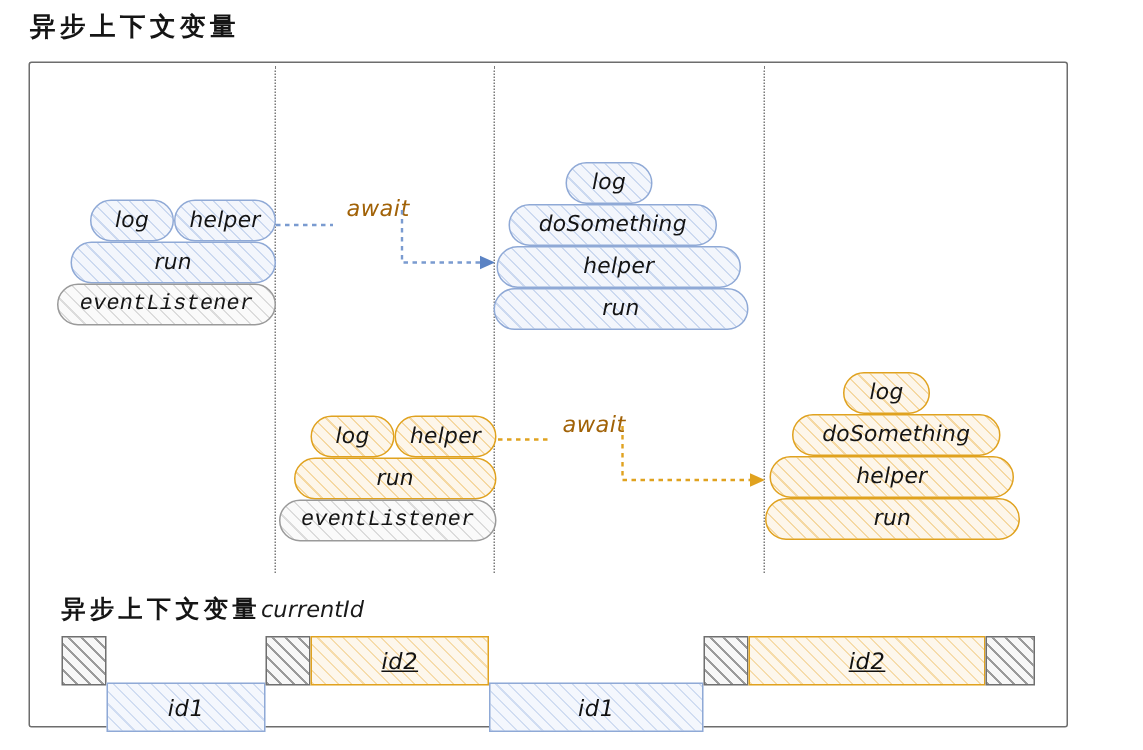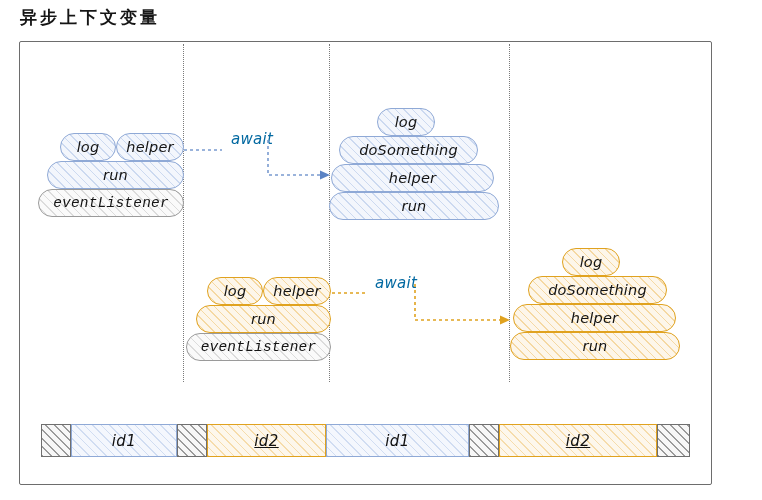--- a/index.html
+++ b/index.html
@@ -77,39 +77,40 @@
     background-color:#fafafa;
     background-image:repeating-linear-gradient(
        45deg, rgba(150,150,150,.30) 0 1px, rgba(0,0,0,0) 1px 6px);
     font-family:Liberation Mono, monospace;
   }
 
   
   .await{
     position:absolute;
     font-family:"DejaVu Sans", sans-serif;
-    font-style:italic;font-size:15px;color:#0369a1;
+    font-style:italic;font-size:15px;color:#a16207;
     white-space:nowrap;letter-spacing:0.3px;
   }
 
   
   .tl{
     position:absolute;
     box-sizing:border-box;
     height:33px;
     display:flex;align-items:center;justify-content:center;
     font-family:"DejaVu Sans", sans-serif;
     font-style:italic;font-size:15px;color:#111;
     letter-spacing:0.4px;
   }
   .tl.blue{
     border:1.4px solid #8fa9d6;
     background-color:#f4f7fd;
     background-image:repeating-linear-gradient(
        45deg, rgba(140,170,220,.34) 0 1px, rgba(0,0,0,0) 1px 6px);
+    margin-top:31px;
   }
   .tl.orange{
     border:1.4px solid #e0a21f;
     background-color:#fdf7ec;
     background-image:repeating-linear-gradient(
        45deg, rgba(232,168,46,.34) 0 1px, rgba(0,0,0,0) 1px 6px);
     text-decoration:underline;
   }
   .tl.gray{
     border:1.4px solid #6f6f6f;
@@ -164,20 +165,21 @@
       <polygon points="330,175 320,170.5 320,179.5" fill="#5b83c4"></polygon>
     </g>
 
     <g>
       <path d="M332,293 L366,293" stroke="#e0a21f" stroke-width="1.6" stroke-dasharray="3,3" fill="none"></path>
       <path d="M415,284 L415,320 L505,320" stroke="#e0a21f" stroke-width="1.6" stroke-dasharray="3,3" fill="none"></path>
       <polygon points="510,320 500,315.5 500,324.5" fill="#e0a21f"></polygon>
     </g>
   </svg>
 
+  <div class="title-bottom"><span>异步上下文变量</span><span class="cur">currentId</span></div>
 
   <div id="timeline-layer">
       <div class="tl gray" style="left: 41px; top: 424px; width: 30px;"></div>
       <div class="tl blue" style="left: 71px; top: 424px; width: 106px;">id1</div>
       <div class="tl gray" style="left: 177px; top: 424px; width: 30px;"></div>
       <div class="tl orange" style="left: 207px; top: 424px; width: 119px;">id2</div>
       <div class="tl blue" style="left: 326px; top: 424px; width: 143px;">id1</div>
       <div class="tl gray" style="left: 469px; top: 424px; width: 30px;"></div>
       <div class="tl orange" style="left: 499px; top: 424px; width: 158px;">id2</div>
       <div class="tl gray" style="left: 657px; top: 424px; width: 33px;"></div>

